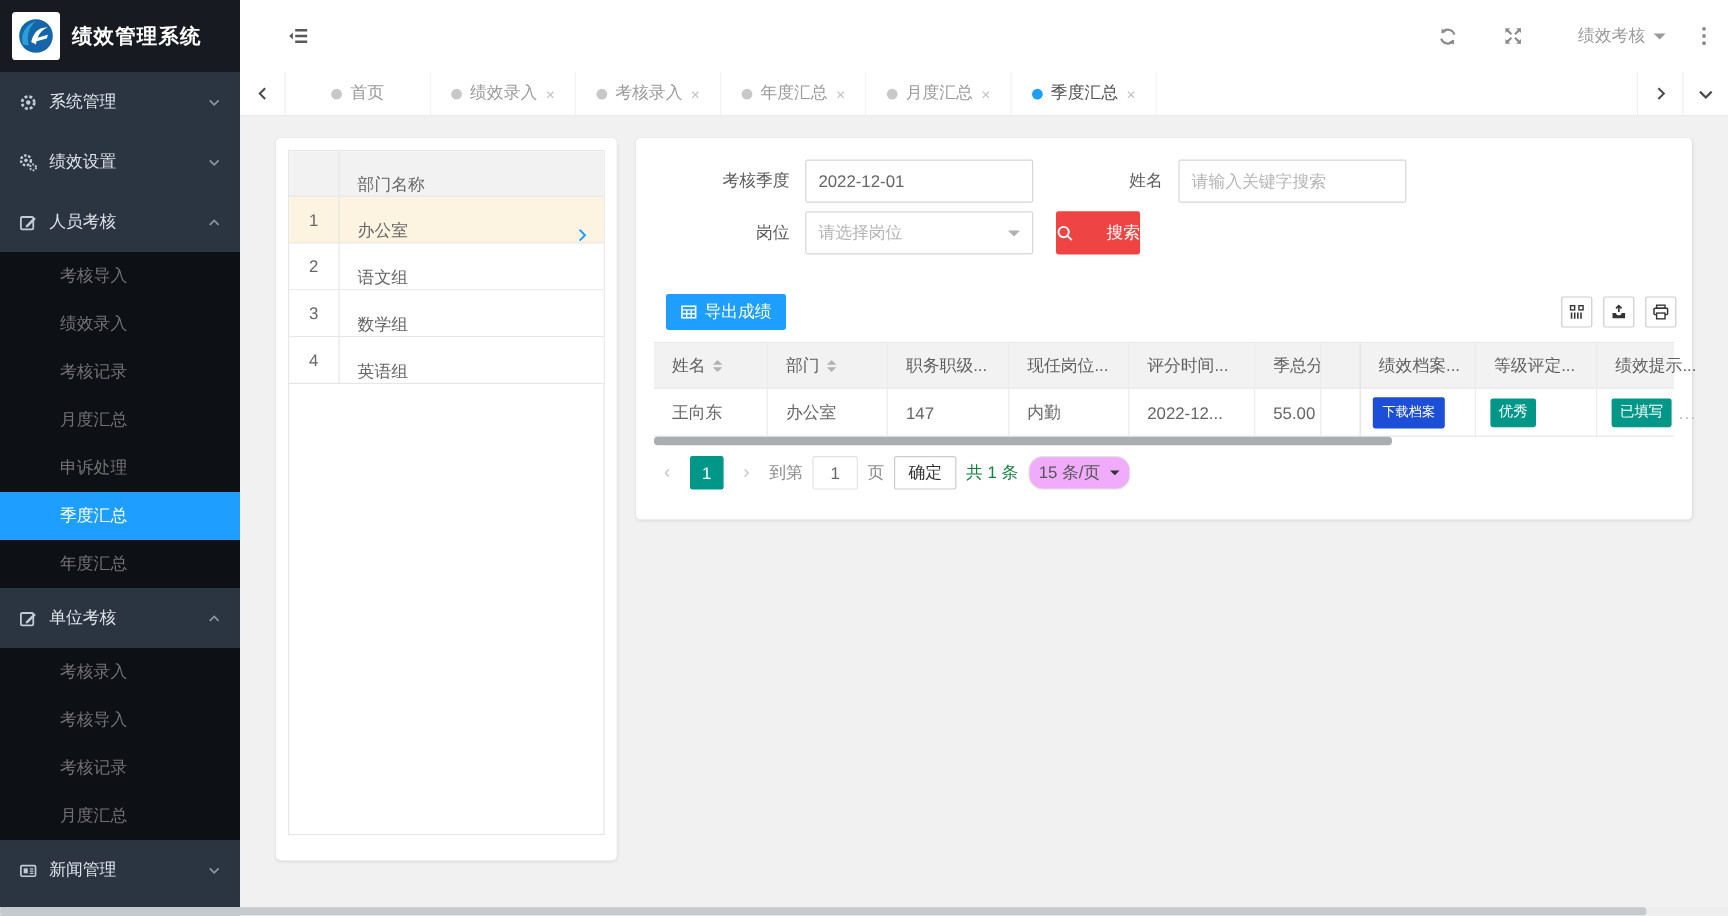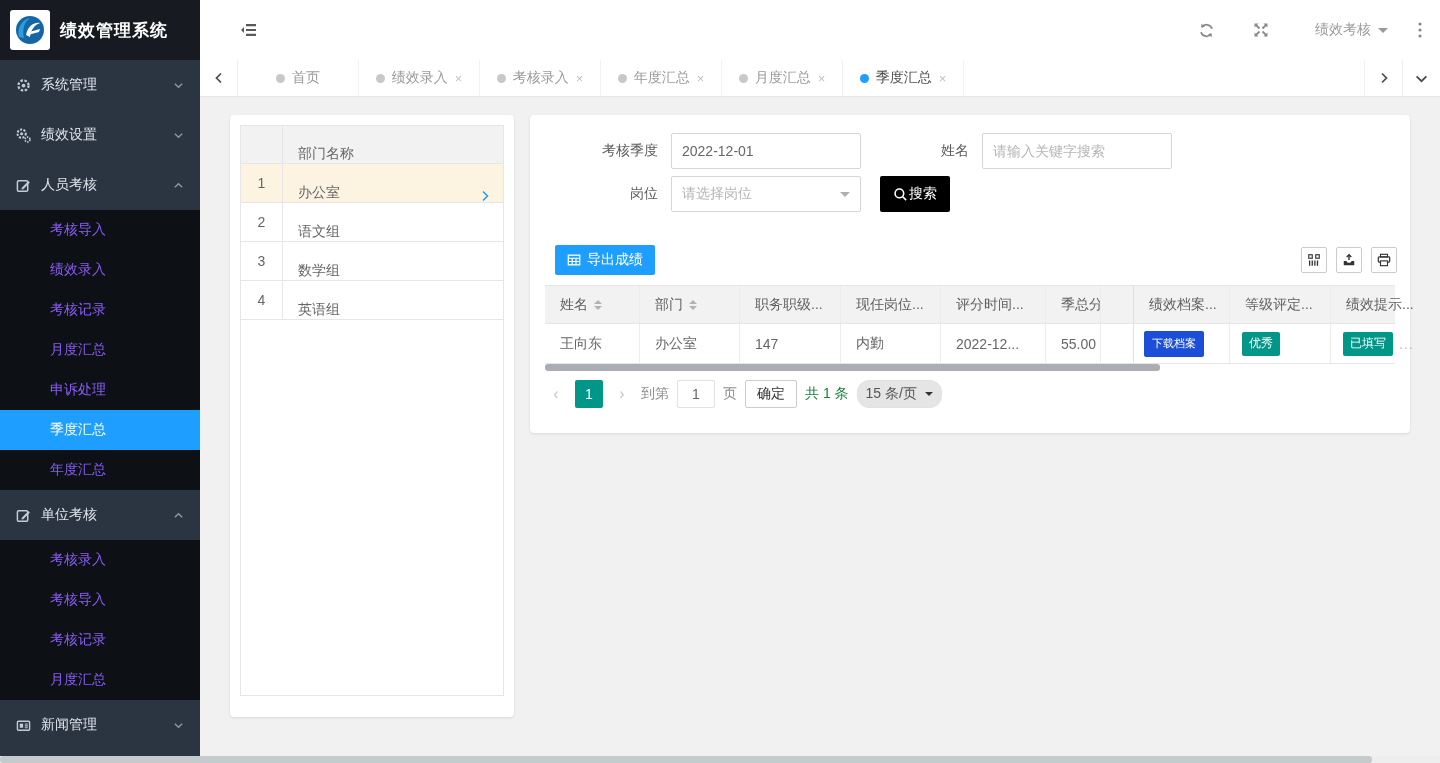--- a/index.html
+++ b/index.html
@@ -13,21 +13,21 @@
 
   
   .sidebar { position:absolute; left:0; top:0; width:200px; height:763px; background:#2b3542; z-index:5; }
   .logo-bar { height:60px; background:#171a20; display:flex; align-items:center; padding:0 10px; gap:10px; }
   .logo-badge { width:40px; height:40px; background:#fff; border-radius:3px; display:flex; align-items:center; justify-content:center; flex:none; }
   .logo-title { color:#fff; font-weight:bold; font-size:17px; letter-spacing:1px; white-space:nowrap; }
   .menu-item { height:50px; display:flex; align-items:center; gap:10px; padding:0 16px; color:#dfe4ea; cursor:pointer; }
   .menu-item .mi-icon { color:#c2cbd4; flex:none; }
   .menu-item .chev { margin-left:auto; color:#8b96a2; }
   .submenu { background:#0d1116; }
-  .submenu-item { height:40px; display:flex; align-items:center; padding-left:50px; color:#8b5cf6; cursor:pointer; }
+  .submenu-item { height:40px; display:flex; align-items:center; padding-left:50px; color:#737373; cursor:pointer; }
   .submenu-item.active { background:#1E9FFF; color:#fff; }
 
   
   .topbar { position:absolute; left:200px; top:0; width:1240px; height:60px; background:#fff; display:flex; align-items:center; }
   .collapse-btn { margin-left:40px; color:#595959; cursor:pointer; }
   .topbar-right { margin-left:auto; display:flex; align-items:center; padding-right:18px; color:#8a8a8a; }
   .tb-icon { cursor:pointer; color:#8a8a8a; }
   .user-menu { display:flex; align-items:center; gap:7px; color:#9a9a9a; cursor:pointer; margin:0 30px 0 46px; }
   .caret-down { width:0; height:0; border:5px solid transparent; border-top-color:#9a9a9a; margin-top:5px; }
 
@@ -57,21 +57,21 @@
   .dept-row.selected { background:#fdf3e1; }
   .dept-chev { margin-right:12px; color:#1E9FFF; }
 
   
   .form-group { position:absolute; display:flex; align-items:center; }
   .form-label { color:#5a5a5a; text-align:right; margin-right:13px; white-space:nowrap; }
   .txt-input { width:190px; height:36px; border:1px solid #d6d6d6; border-radius:2px; padding:0 10px; font-size:14px; color:#666; font-family:inherit; outline:none; }
   .txt-input::placeholder { color:#b5b5b5; }
   .select-box { width:190px; height:36px; border:1px solid #d6d6d6; border-radius:2px; padding:0 10px; display:flex; align-items:center; color:#b5b5b5; cursor:pointer; background:#fff; }
   .select-box .caret-down { margin-left:auto; border-top-color:#b0b0b0; }
-  .search-btn { position:absolute; left:350px; top:61px; width:70px; height:36px; background:#000000; color:#fff; border:none; border-radius:2px; display:flex; align-items:center; justify-content:center; gap:1px; font-size:14px; cursor:pointer; font-family:inherit; }
+  .search-btn { position:absolute; left:350px; top:61px; width:70px; height:36px; background:#ef4444; color:#fff; border:none; border-radius:2px; display:flex; align-items:center; justify-content:space-between; gap:1px; font-size:14px; cursor:pointer; font-family:inherit; }
 
   
   .export-btn { position:absolute; left:25px; top:130px; height:30px; padding:0 12px; background:#1E9FFF; color:#fff; border:none; border-radius:2px; display:flex; align-items:center; gap:6px; font-size:14px; cursor:pointer; font-family:inherit; }
   .tool-icons { position:absolute; right:13px; top:132px; display:flex; gap:9px; }
   .tool-btn { width:26px; height:26px; border:1px solid #ccc; border-radius:2px; background:#fff; display:flex; align-items:center; justify-content:center; color:#333; cursor:pointer; }
 
   
   .grid { position:absolute; left:15px; top:170px; width:850px; border-top:1px solid #e6e6e6; }
   .grid-hrow { display:flex; height:38px; background:#f2f2f2; color:#5f5f5f; border-bottom:1px solid #e6e6e6; }
   .grid-row { display:flex; height:40px; background:#fff; border-bottom:1px solid #e6e6e6; color:#666; }
@@ -85,21 +85,21 @@
   .hint-more { color:#b5b5b5; margin-left:6px; letter-spacing:1px; }
   .inner-scrollbar { position:absolute; left:15px; top:249px; width:615px; height:7px; background:#aaadb2; border-radius:3px; cursor:pointer; }
 
   
   .pager { position:absolute; left:15px; top:264px; height:30px; display:flex; align-items:center; gap:8px; color:#8c8c8c; }
   .pg-arrow { width:22px; text-align:center; color:#c2c7cc; font-size:16px; cursor:pointer; }
   .pg-current { width:28px; height:28px; background:#009688; color:#fff; border-radius:2px; display:flex; align-items:center; justify-content:center; cursor:pointer; }
   .pg-input { width:38px; height:28px; border:1px solid #e2e2e2; border-radius:2px; text-align:center; color:#666; font-family:inherit; font-size:14px; outline:none; }
   .pg-confirm { height:28px; padding:1px 11px; background:#fff; border:1px solid #ccc; border-radius:2px; color:#333; cursor:pointer; font-family:inherit; font-size:14px; }
   .pg-total { color:#15803d; }
-  .pg-size { height:28px; border:1px solid #e2e2e2; border-radius:12px; background:#e5e5e5; display:flex; align-items:center; gap:8px; padding:0 8px; color:#555; cursor:pointer; }
+  .pg-size { height:28px; border:1px solid #e2e2e2; border-radius:12px; background:#f0abfc; display:flex; align-items:center; gap:8px; padding:0 8px; color:#555; cursor:pointer; }
   .pg-size .sel-caret { width:0;height:0;border:4px solid transparent;border-top-color:#333; margin-top:4px; }
 
   
   .win-scroll { position:absolute; left:0; bottom:0; width:1440px; height:7px; background:#eeeeee; z-index:9; }
   .win-scroll .thumb { position:absolute; left:0; top:0; height:7px; width:1372px; background:#c5cacd; border-radius:3px; }
 </style>
 </head>
 <body>
 
 <aside class="sidebar">

